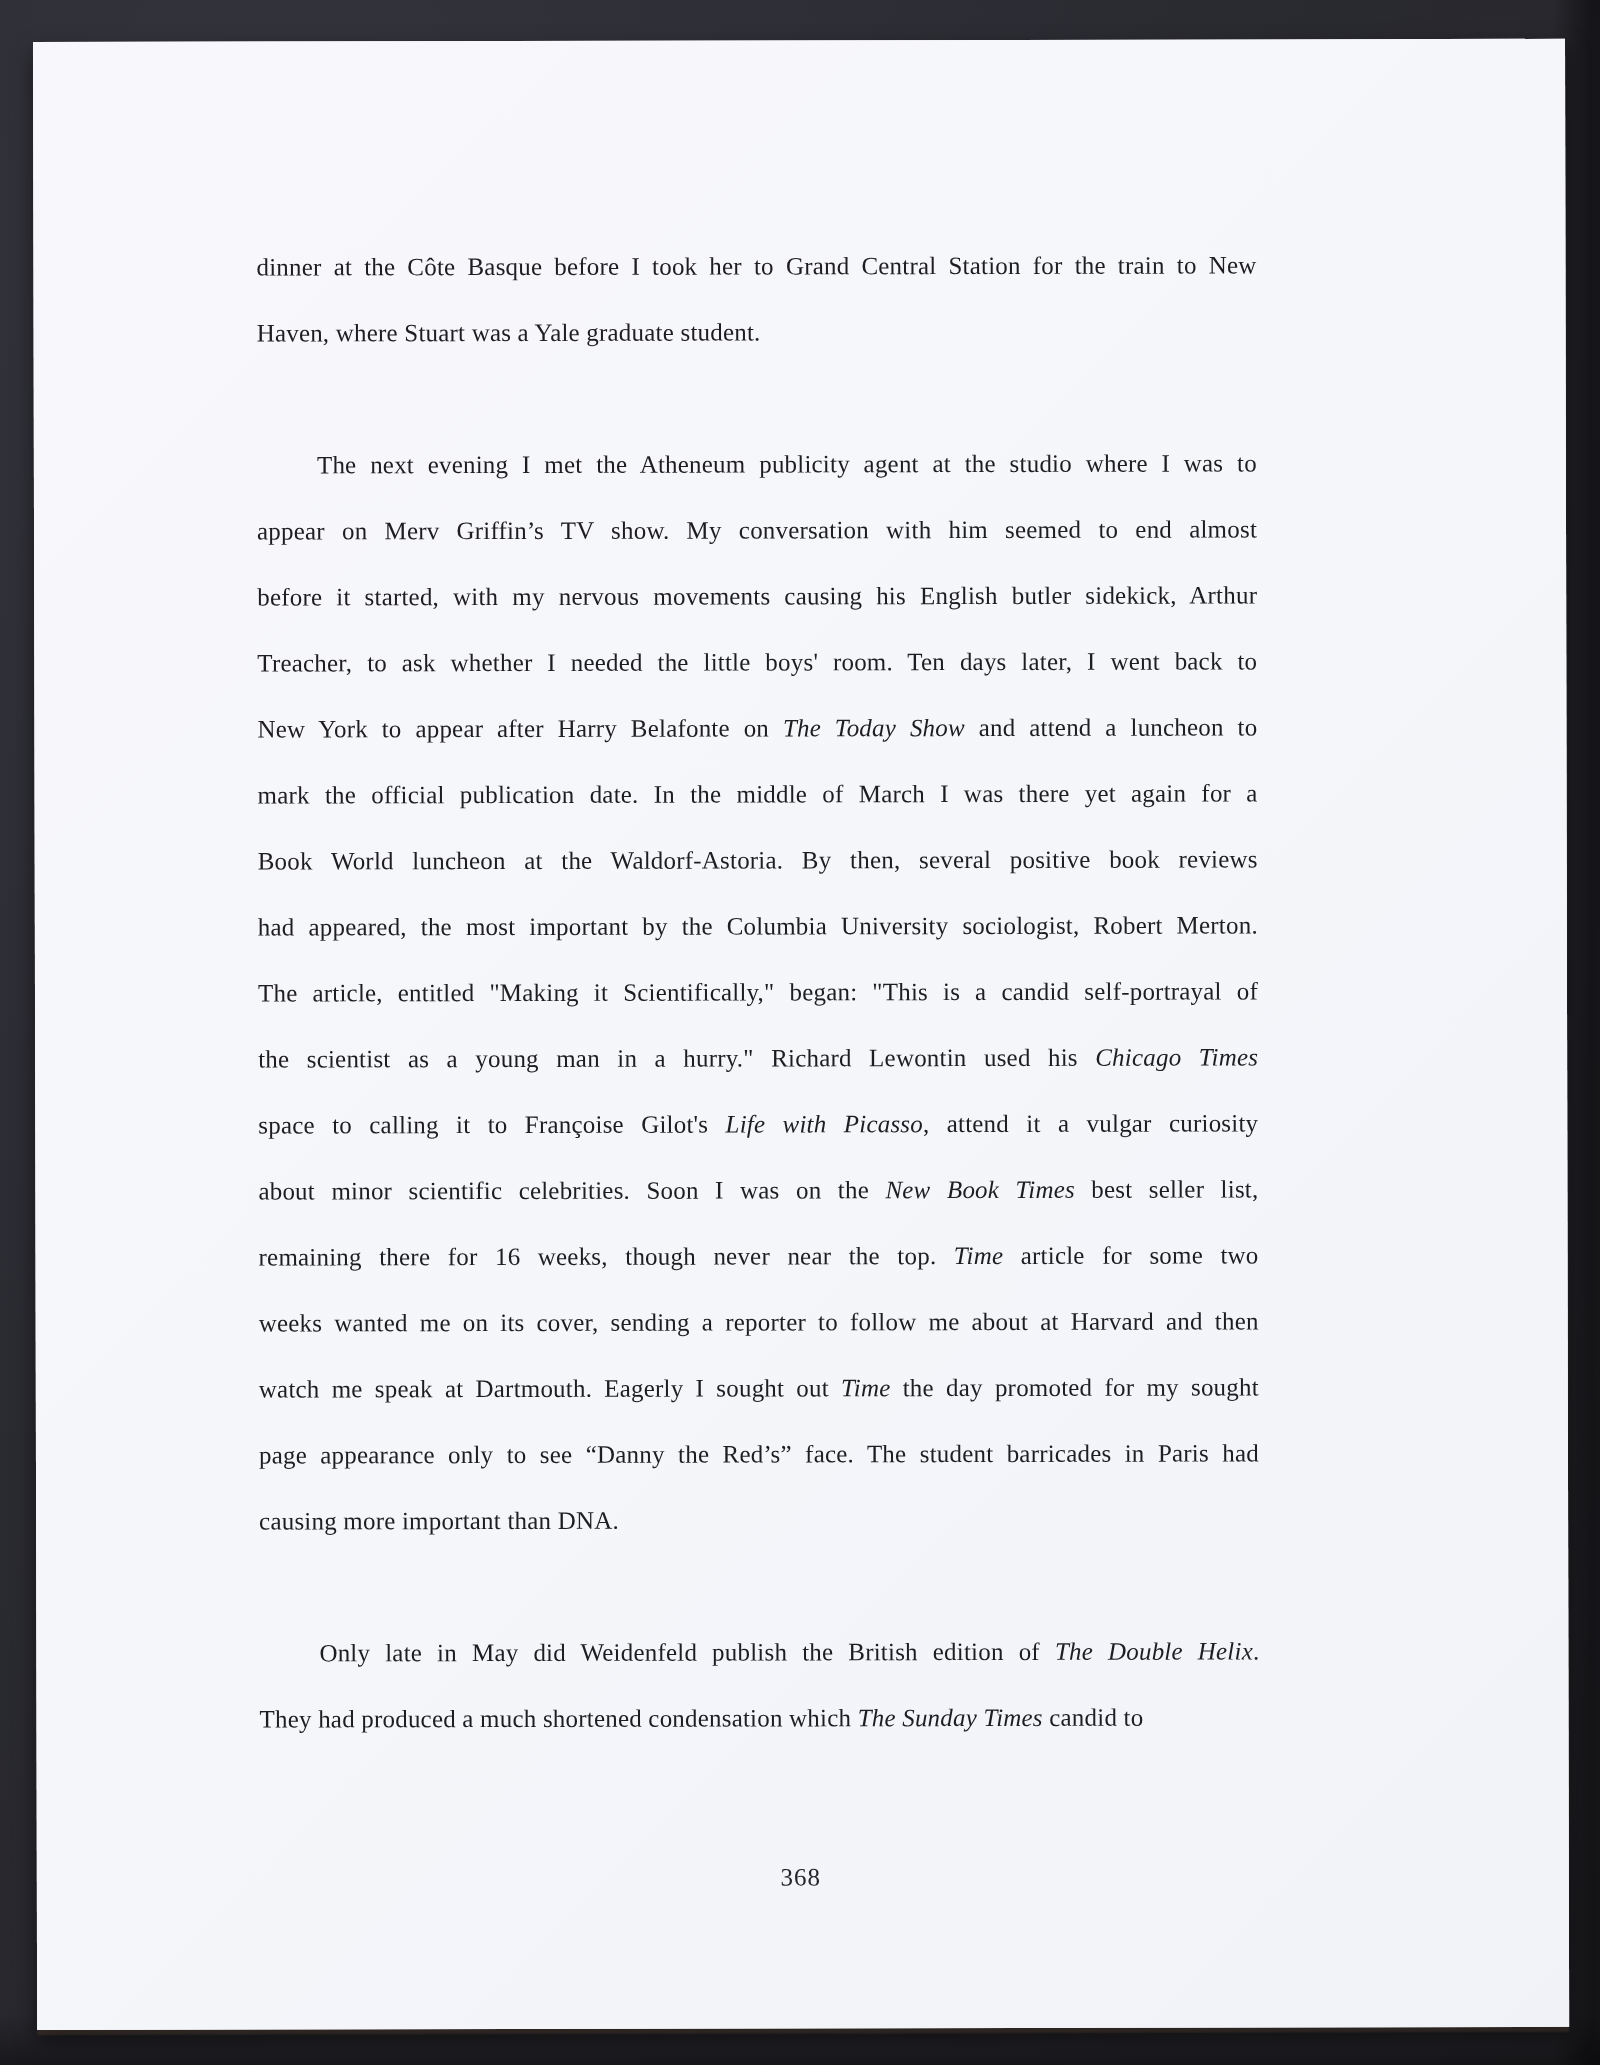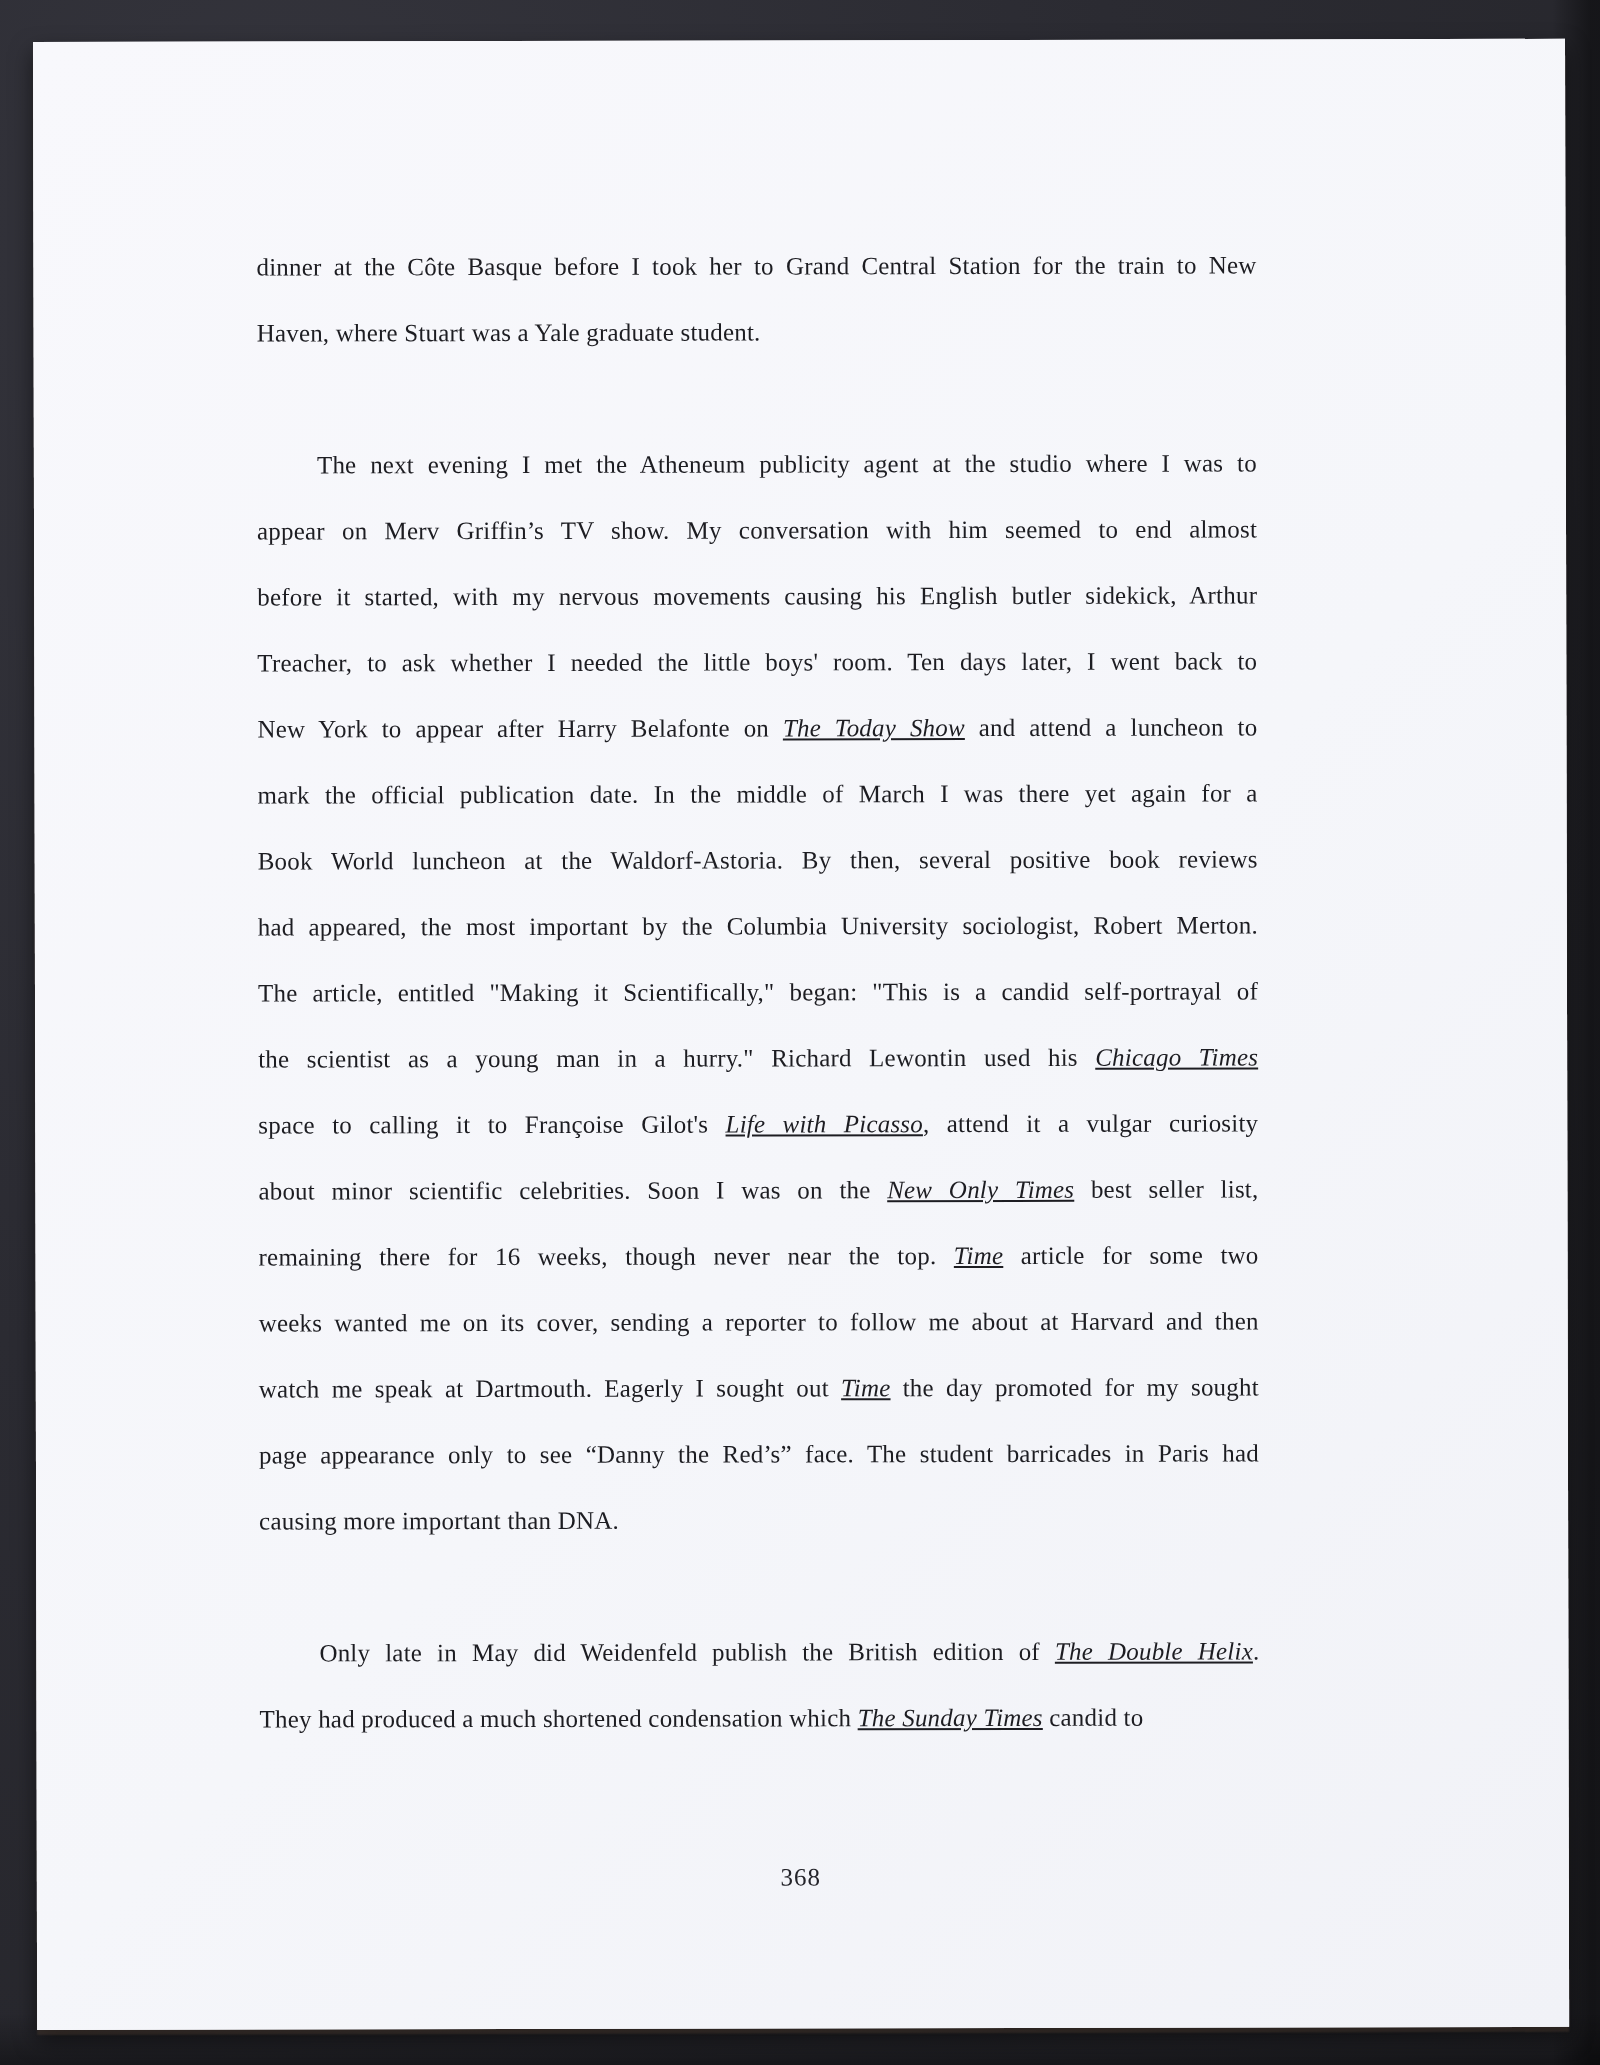--- a/index.html
+++ b/index.html
@@ -43,21 +43,21 @@
   }
   .para { margin: 0; }
   .para + .para { margin-top: 66px; }
   .line {
     text-align: justify;
     text-align-last: justify;
     white-space: normal;
   }
   .line.flush { text-align-last: left; }
   .line.first-indent { padding-left: 60px; }
-  .line i { font-style: italic; text-decoration: underline; }
+  .line i { font-style: italic; }
   .page-number {
     position: absolute;
     left: 223px;
     top: 1822px;
     width: 1082px;
     text-align: center;
     color: #24242a;
     font-size: 25px;
     line-height: 30px;
     letter-spacing: 1px;
@@ -79,21 +79,21 @@
         <div class="line"><span>appear on Merv Griffin’s TV show.  My conversation with him seemed to end almost</span></div>
         <div class="line"><span>before it started, with my nervous movements causing his English butler sidekick, Arthur</span></div>
         <div class="line"><span>Treacher, to ask whether I needed the little boys' room.  Ten days later, I went back to</span></div>
         <div class="line"><span>New York to appear after Harry Belafonte on </span><i>The Today Show</i><span> and attend a luncheon to</span></div>
         <div class="line"><span>mark the official publication date.  In the middle of March I was there yet again for a</span></div>
         <div class="line"><span>Book World luncheon at the Waldorf-Astoria.  By then, several positive book reviews</span></div>
         <div class="line"><span>had appeared, the most important by the Columbia University sociologist, Robert Merton.</span></div>
         <div class="line"><span>The article, entitled "Making it Scientifically," began: "This is a candid self-portrayal of</span></div>
         <div class="line"><span>the scientist as a young man in a hurry."  Richard Lewontin used his </span><i>Chicago Times</i></div>
         <div class="line"><span>space to calling it to Françoise Gilot's </span><i>Life with Picasso</i><span>, attend it a vulgar curiosity</span></div>
-        <div class="line"><span>about minor scientific celebrities.  Soon I was on the </span><i>New Only Times</i><span> best seller list,</span></div>
+        <div class="line"><span>about minor scientific celebrities.  Soon I was on the </span><i>New Book Times</i><span> best seller list,</span></div>
         <div class="line"><span>remaining there for 16 weeks, though never near the top.  </span><i>Time</i><span> article for some two</span></div>
         <div class="line"><span>weeks wanted me on its cover, sending a reporter to follow me about at Harvard and then</span></div>
         <div class="line"><span>watch me speak at Dartmouth.  Eagerly I sought out </span><i>Time</i><span> the day promoted for my sought</span></div>
         <div class="line"><span>page appearance only to see “Danny the Red’s” face.  The student barricades in Paris had</span></div>
         <div class="line flush"><span>causing more important than DNA.</span></div>
       </div>
       <div class="para">
         <div class="line first-indent"><span>Only late in May did Weidenfeld publish the British edition of </span><i>The Double Helix</i><span>.</span></div>
         <div class="line flush"><span>They had produced a much shortened condensation which </span><i>The Sunday Times</i><span> candid to</span></div>
       </div>

